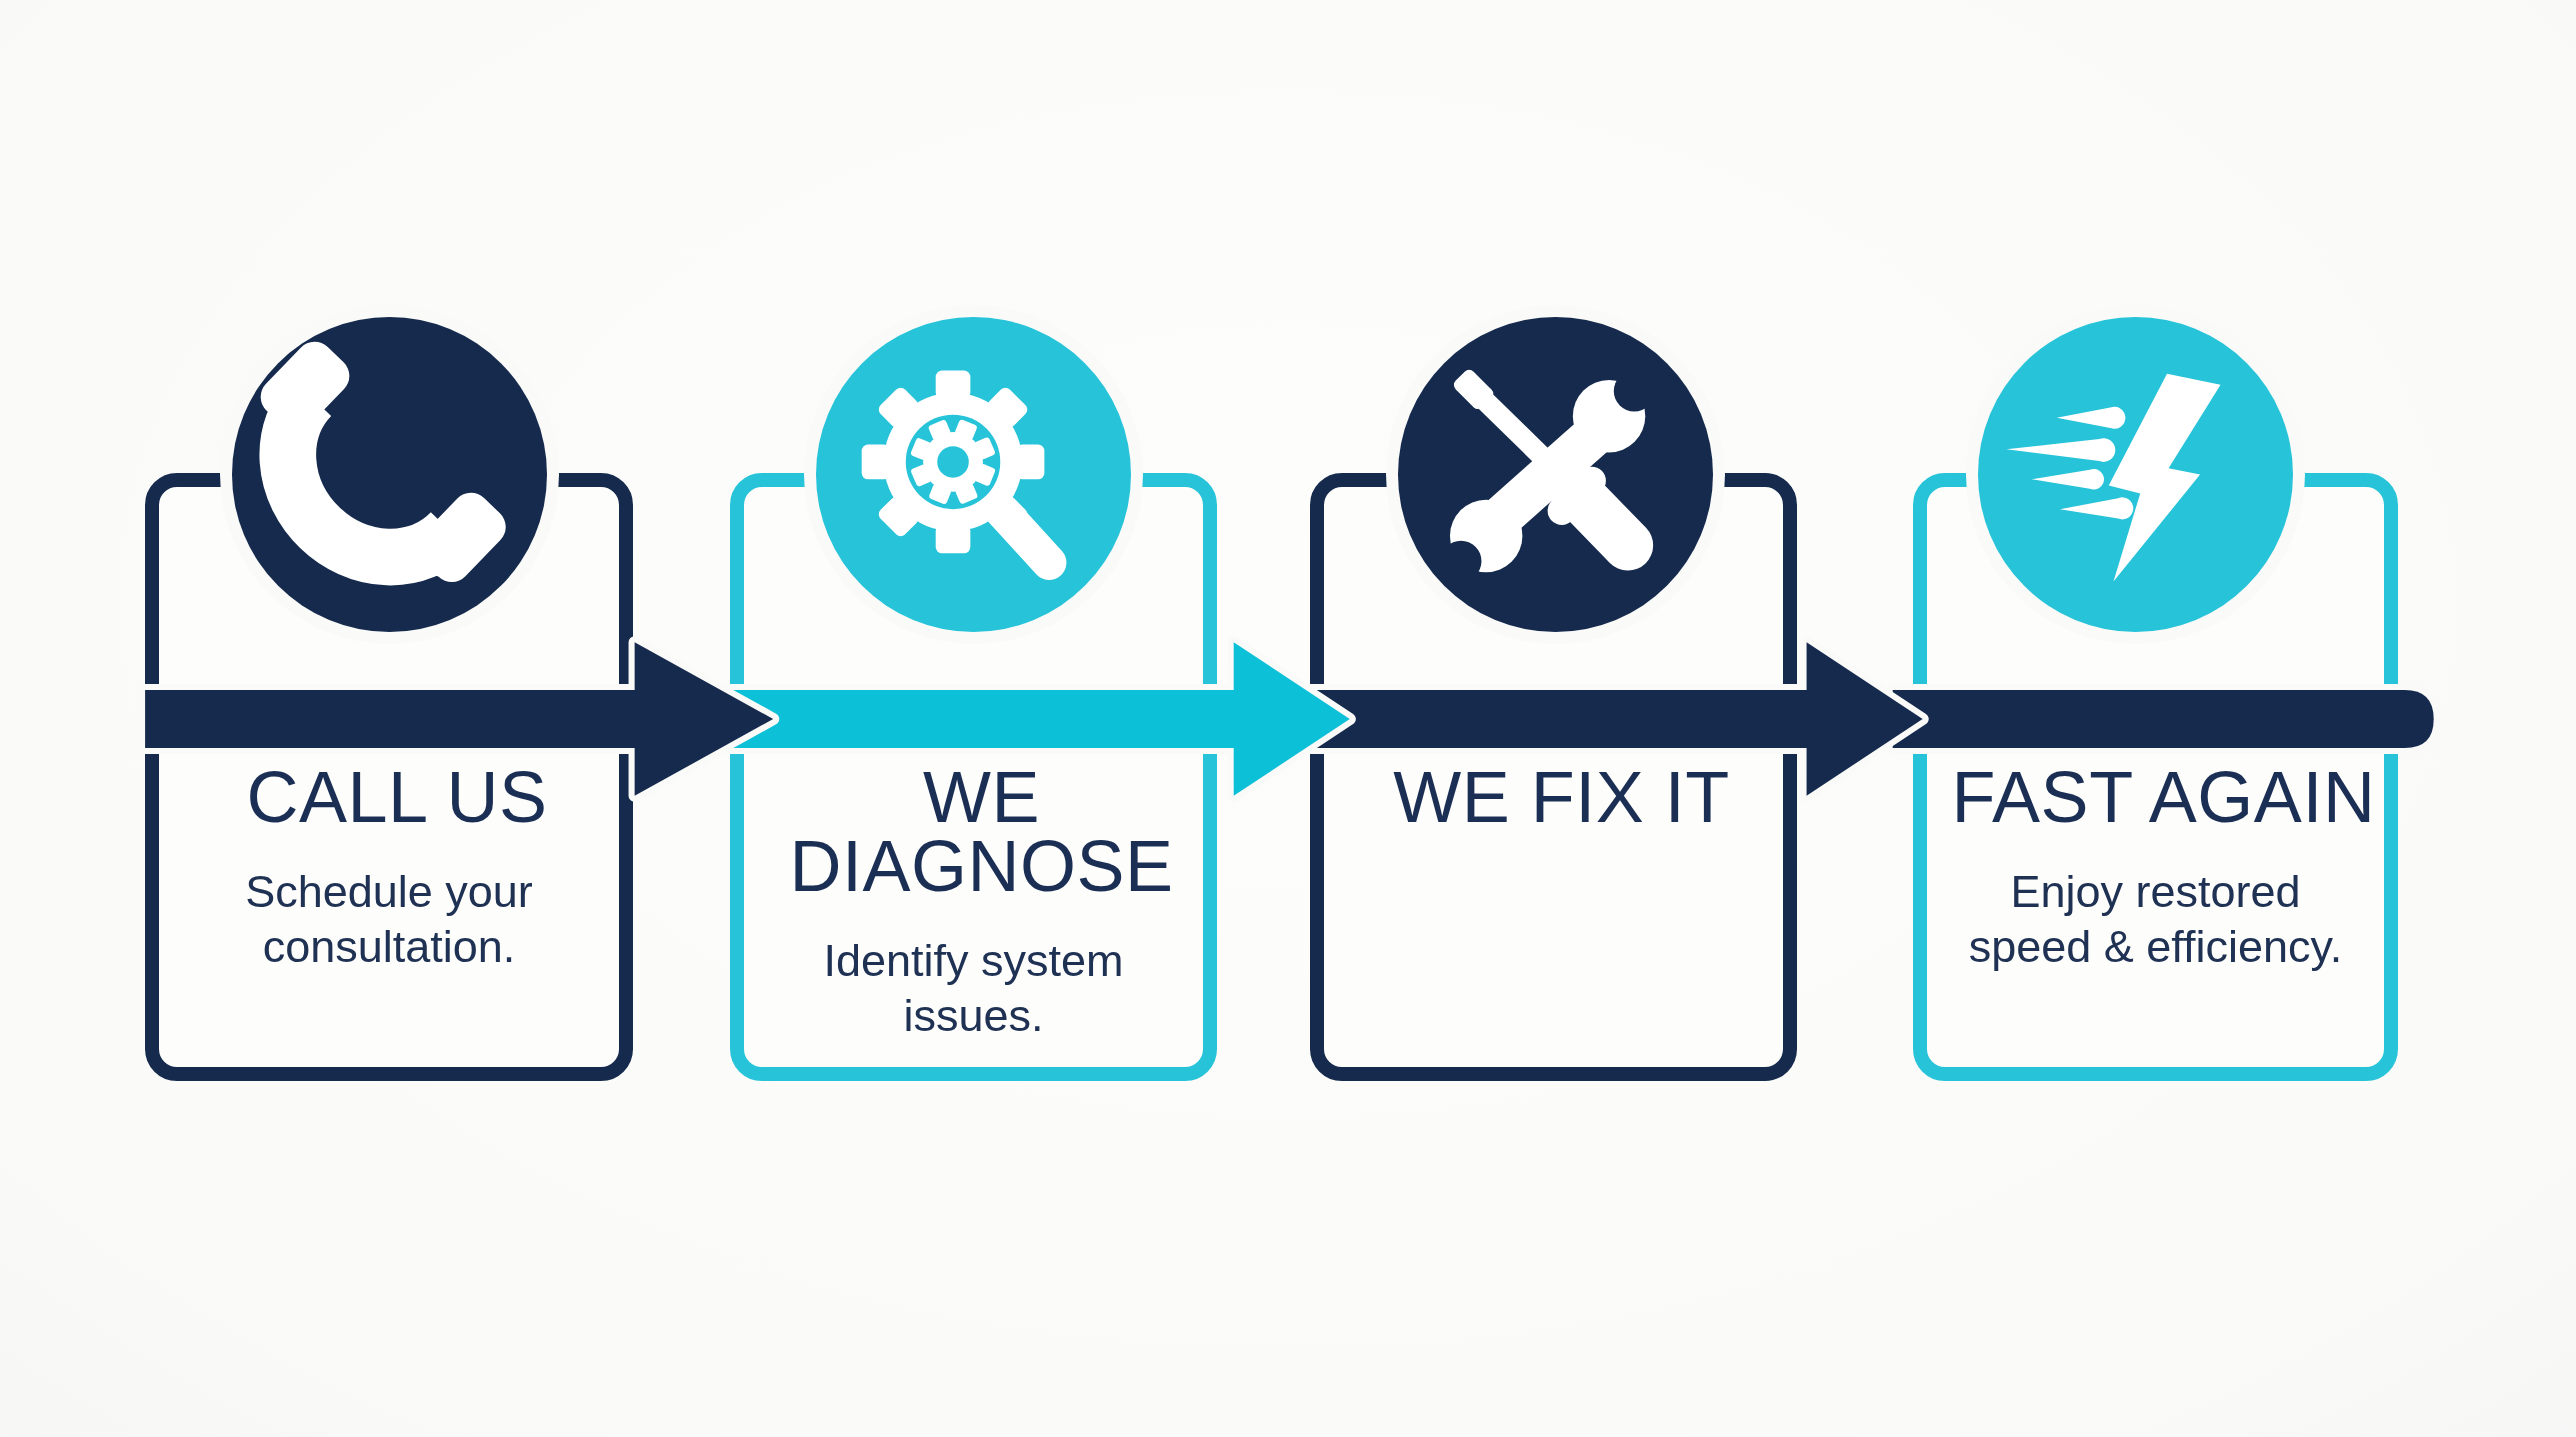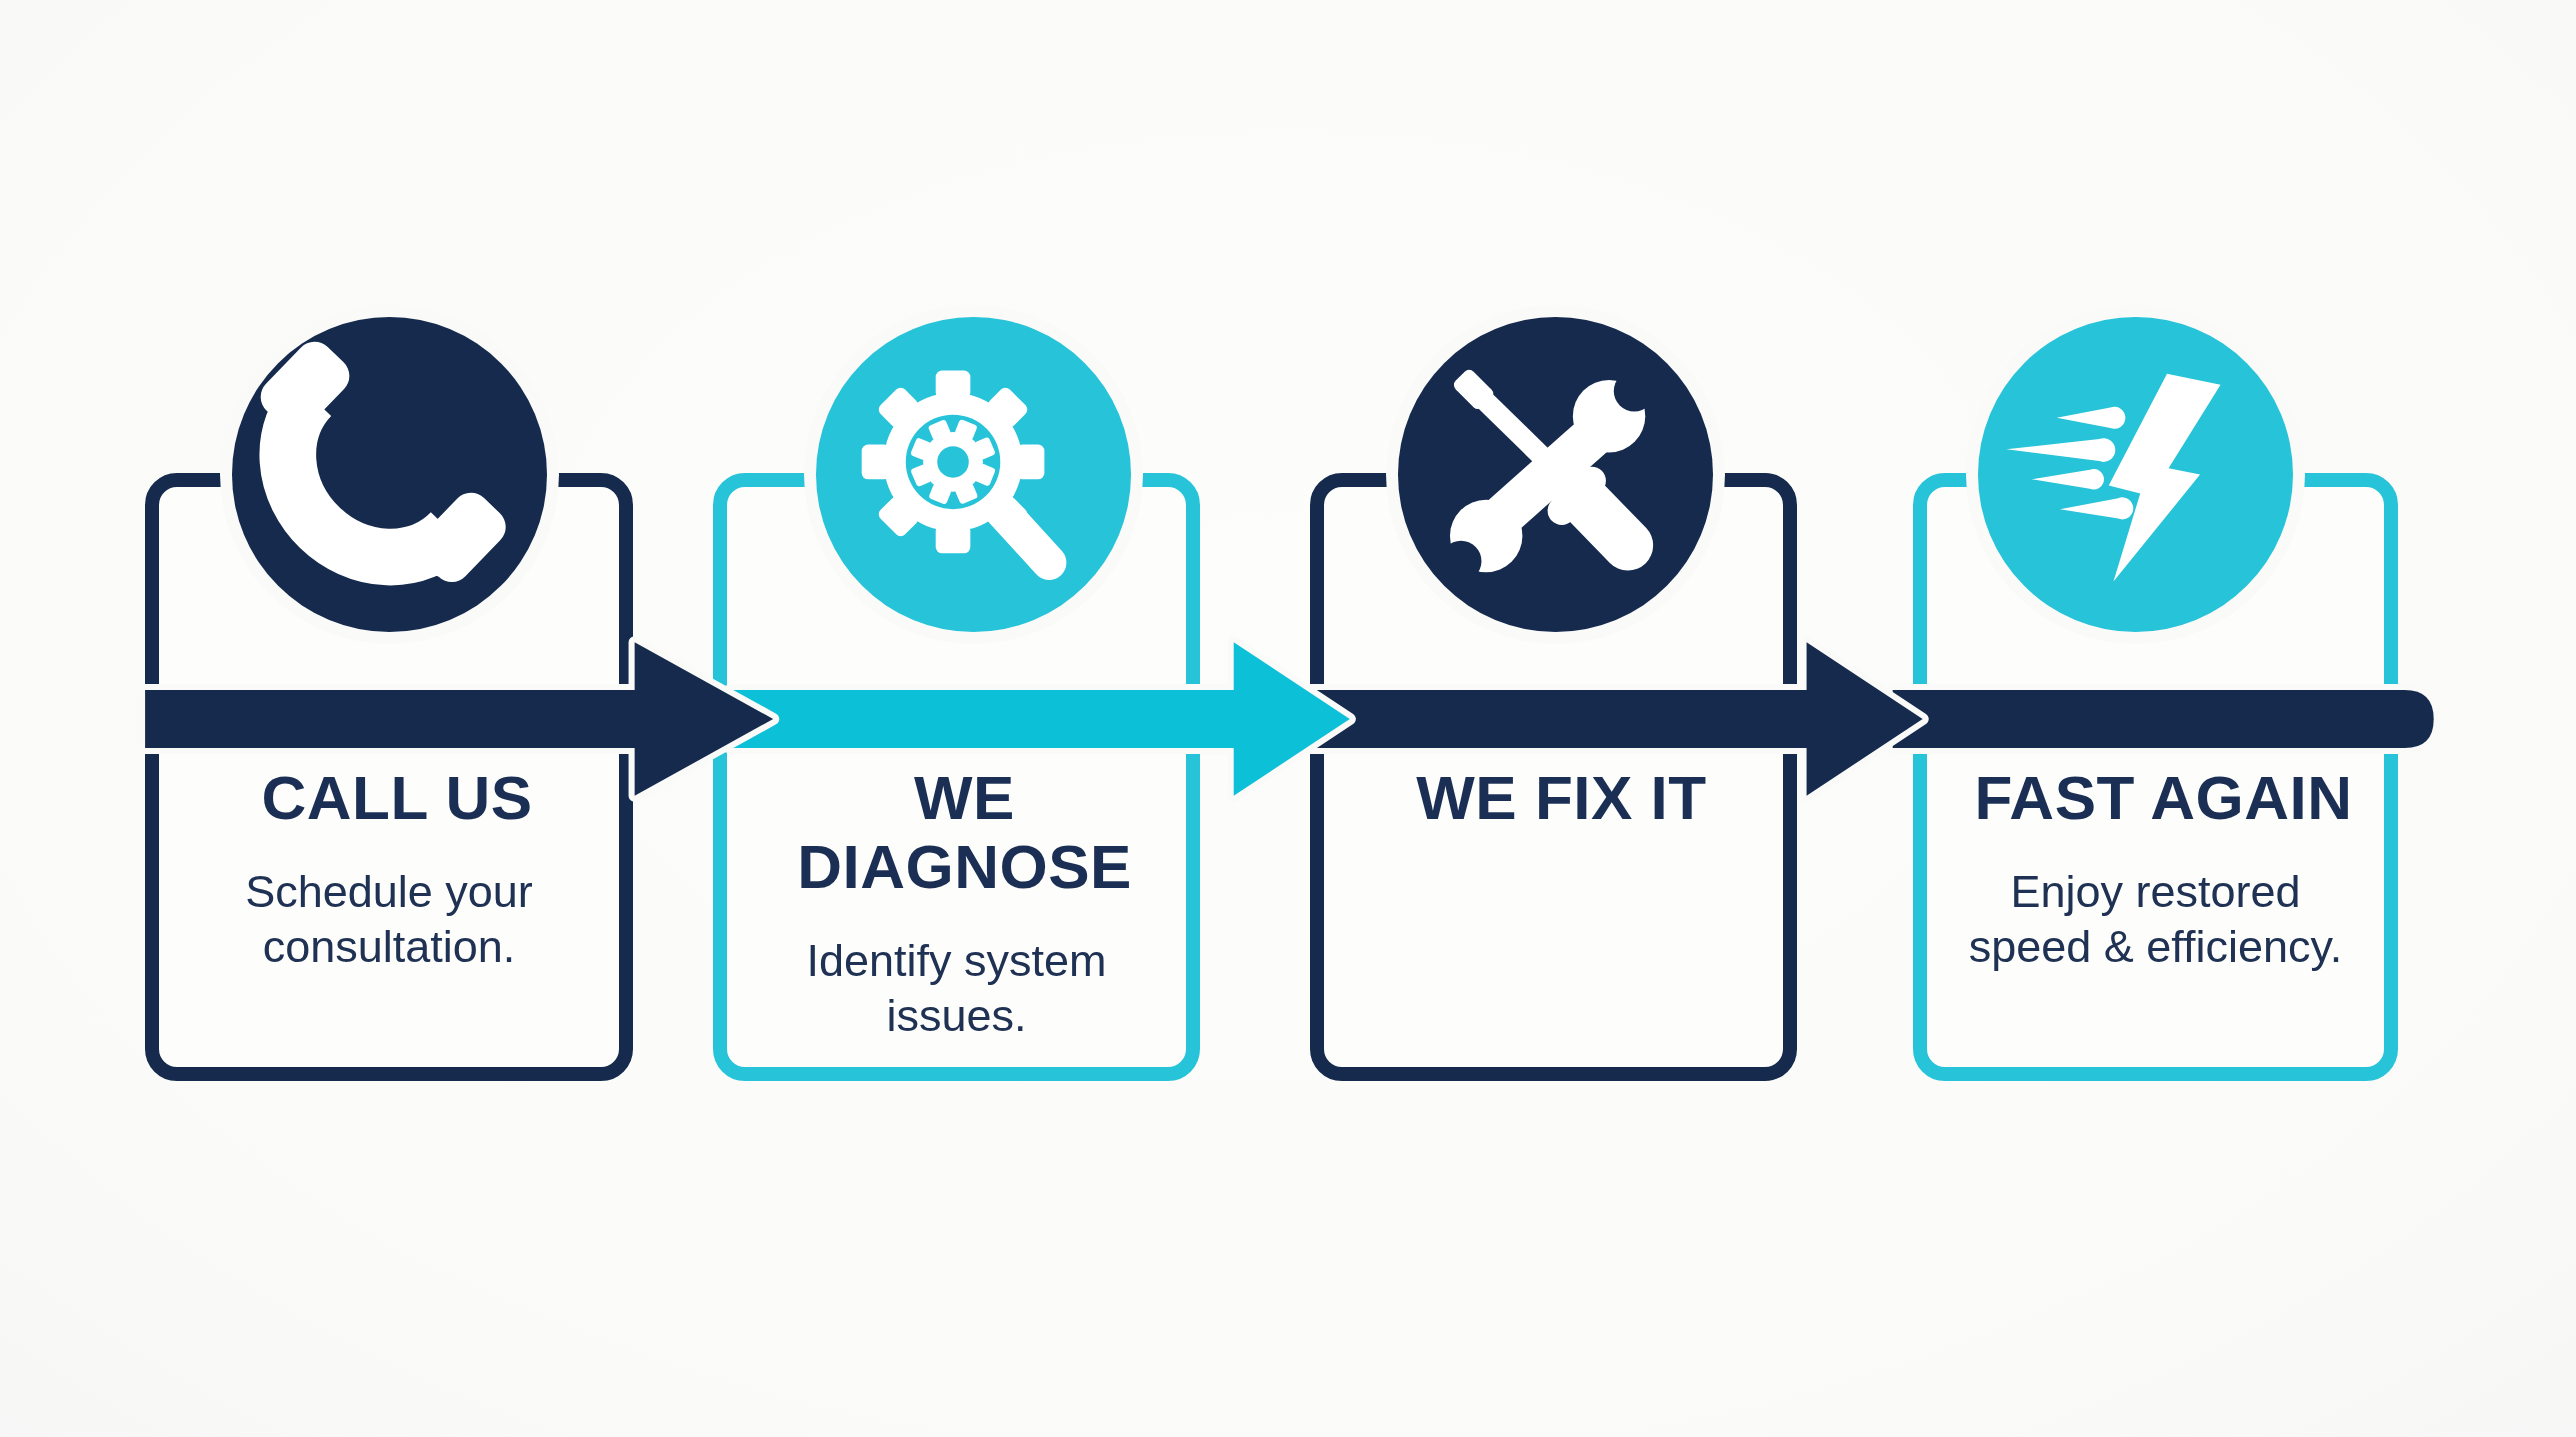--- a/index.html
+++ b/index.html
@@ -17,32 +17,32 @@
   .card{
     position:absolute;
     top:473px; height:608px;
     box-sizing:border-box;
     background: var(--card_fill,#fdfdfc);
     border-radius:32px;
   }
   .card.accent-navy{ border:14px solid var(--navy,#152a4d); }
   .card.accent-cyan{ border:14px solid var(--circle_cyan,#26c3d9); }
   .card-1{ left:145px;  width:488px; }
-  .card-2{ left:713px;  width:487px; }
+  .card-2{ left:730px;  width:487px; }
   .card-3{ left:1310px; width:487px; }
   .card-4{ left:1893px; width:485px;margin-left:20px; }
 
   .card-text{
     position:absolute;
     left:0; right:0; top:276px;
     text-align:center;
   }
   .card-title{
-    font-size:62px;
-    font-weight:700;
+    font-size:72px;
+    font-weight:400;
     letter-spacing:0.5px;
     color: var(--title_text,#1b2f55);
     line-height:69px;
     padding-left:16px;
   }
   .card-desc{
     margin-top:32px;
     font-size:45px;
     font-weight:400;
     color: var(--body_text,#203254);

